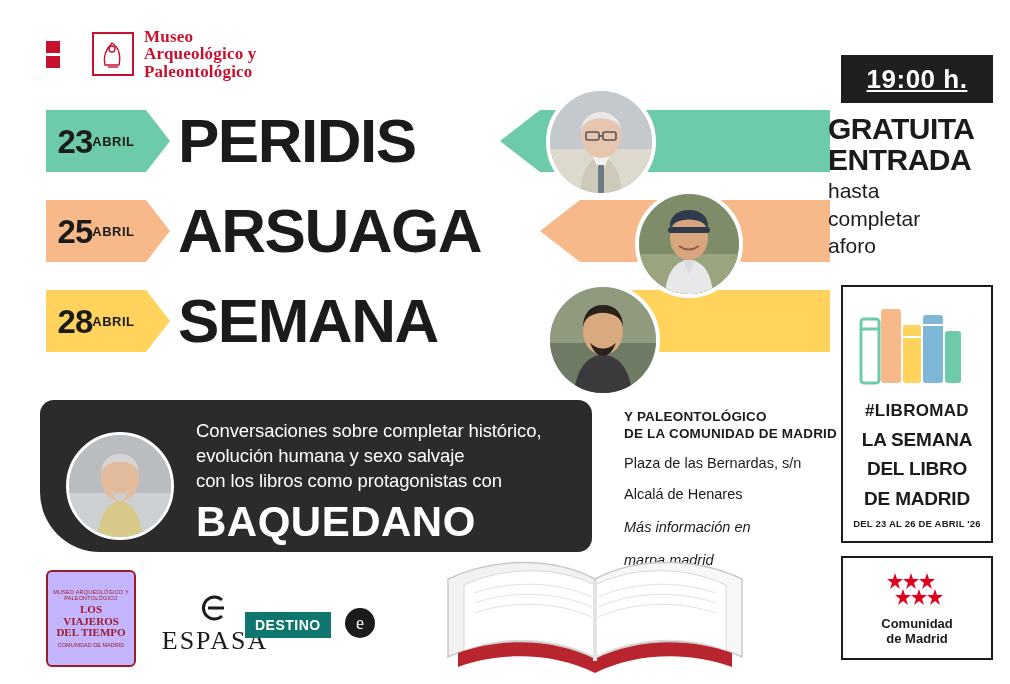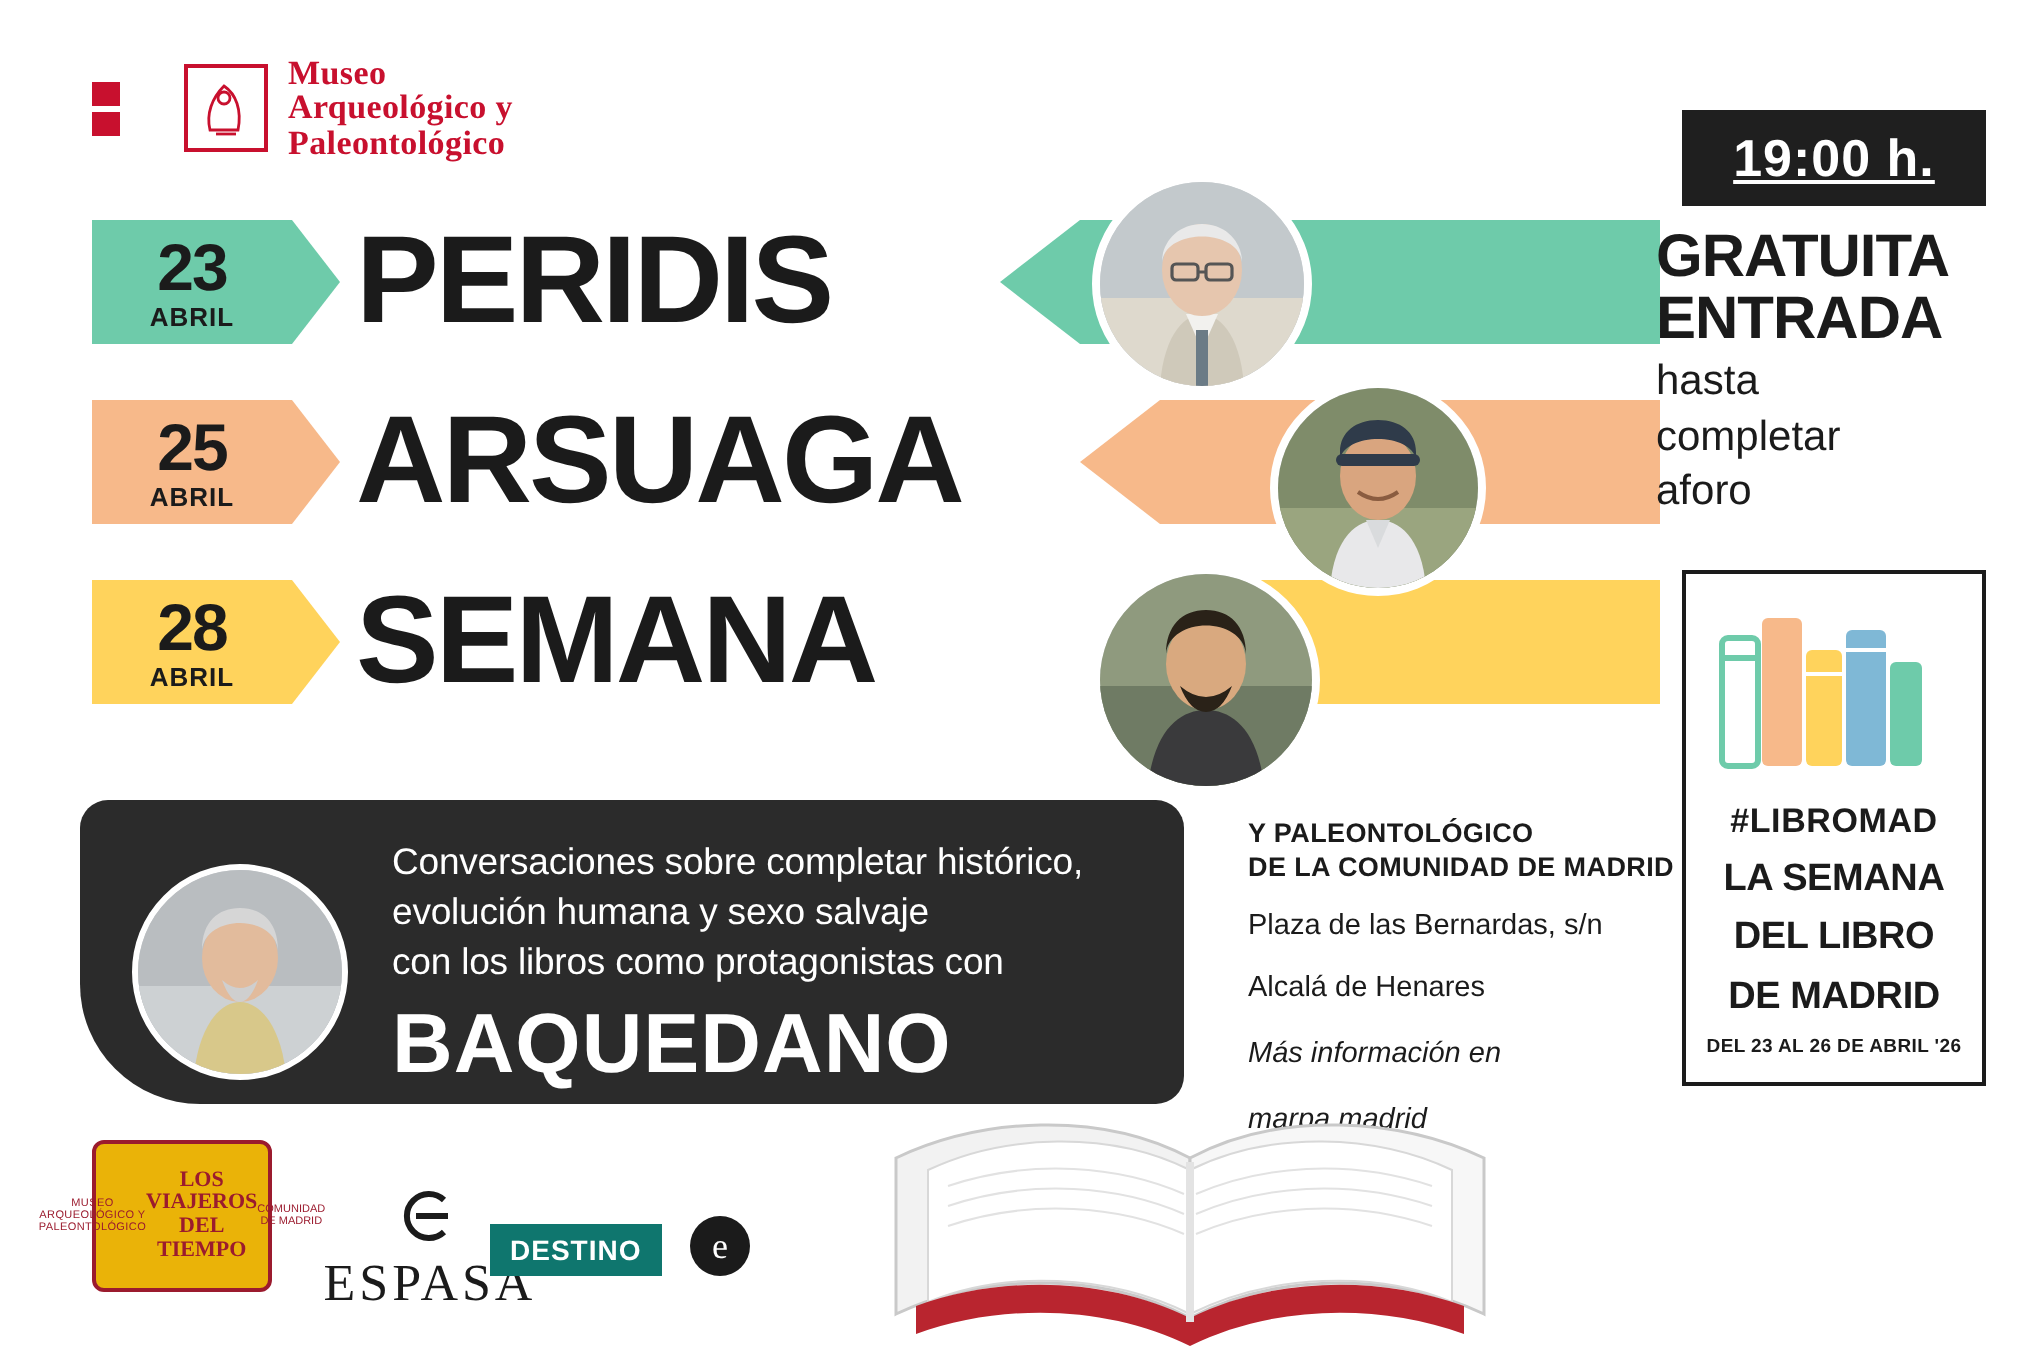--- a/index.html
+++ b/index.html
@@ -39,21 +39,21 @@
   }
   .logo-text .l1 { font-size: 17px; letter-spacing: .2px; }
   .logo-text .l2 { font-size: 17px; letter-spacing: .2px; }
   .logo-text .l3 { font-size: 17px; letter-spacing: .2px; }
 
   
   .arrow-row { position: absolute; left: 46px; height: 62px; }
   .date-badge {
     position: absolute; left: 0; top: 0;
     width: 100px; height: 62px;
-    display: flex; flex-direction: column;
+    display: flex; 
     align-items: center; justify-content: center;
     color: #1b1b1b;
   }
   .date-badge .dnum {
     font-size: 33px; font-weight: bold; line-height: 1;
     letter-spacing: -1px;
   }
   .date-badge .dmon {
     font-size: 13px; font-weight: bold; letter-spacing: .5px;
     margin-top: 1px;
@@ -183,25 +183,25 @@
   }
   .addr .a2 { margin-top: 12px; font-size: 14.5px; line-height: 19px; }
   .addr .a3 { margin-top: 14px; font-size: 14.5px; line-height: 19px; font-style: italic; }
 
   
   .seal {
     position: absolute; left: 46px; top: 570px;
     width: 90px; height: 85px;
   }
   .seal .seal-inner {
-    width: 90px; height: 76px;
+    width: 90px; height: 97px;
     border: 2px solid #9b1b2e;
     border-radius: 6px;
-    display:flex; align-items:center; justify-content:center;
-    color: #9b1b2e; text-align:center; background: #eab308;
+    display:flex; flex-direction:column; align-items:center; justify-content:center;
+    color: #9b1b2e; text-align:center; background: #c4b5fd;
   }
   .seal .s-top { font-size: 5.5px; letter-spacing: .2px; }
   .seal .s-main { font-size: 11px; font-weight: bold; line-height: 1.05; margin: 3px 0; font-family: "Liberation Serif", serif; }
   .seal .s-bot { font-size: 5.5px; }
 
   .espasa {
     position: absolute; left: 160px; top: 594px;
     width: 110px; text-align: center; color: #1b1b1b;
   }
   .espasa .e-name {
@@ -350,20 +350,39 @@
         <path d="M48 34 h18" stroke="#ffffff" stroke-width="2"></path>
       </svg>
     </div>
     <div class="hash">#LIBROMAD</div>
     <div class="semana">LA SEMANA</div>
     <div class="semana">DEL LIBRO</div>
     <div class="semana">DE MADRID</div>
     <div class="fechas">DEL 23 AL 26 DE ABRIL '26</div>
   </div>
 
+  <div class="comunidad">
+    <div>
+      <svg width="72" height="40" viewBox="0 0 72 40">
+        <g fill="#e2001a">
+          <polygon points="14,4 16,10 22,10 17,14 19,20 14,16 9,20 11,14 6,10 12,10"></polygon>
+          <polygon points="30,4 32,10 38,10 33,14 35,20 30,16 25,20 27,14 22,10 28,10"></polygon>
+          <polygon points="46,4 48,10 54,10 49,14 51,20 46,16 41,20 43,14 38,10 44,10"></polygon>
+          <polygon points="22,20 24,26 30,26 25,30 27,36 22,32 17,36 19,30 14,26 20,26"></polygon>
+          <polygon points="38,20 40,26 46,26 41,30 43,36 38,32 33,36 35,30 30,26 36,26"></polygon>
+          <polygon points="54,20 56,26 62,26 57,30 59,36 54,32 49,36 51,30 46,26 52,26"></polygon>
+          <polygon points="30,-2 32,4 38,4 33,8 35,14 30,10 25,14 27,8 22,4 28,4" opacity="0"></polygon>
+        </g>
+      </svg>
+    </div>
+    <div class="cm-text">
+      <div>Comunidad</div>
+      <div>de Madrid</div>
+    </div>
+  </div>
 
   <div class="desc-block"></div>
   <div class="desc-photo">
     <svg width="102" height="102" viewBox="0 0 102 102">
       <rect width="102" height="102" fill="#b9bdc0"></rect>
       <rect y="58" width="102" height="44" fill="#cdd1d3"></rect>
       <path d="M28 102 C31 76 42 66 51 66 C60 66 71 76 74 102 Z" fill="#d8c88a"></path>
       <ellipse cx="51" cy="44" rx="19" ry="22" fill="#e2bb9c"></ellipse>
       <path d="M32 40 C34 22 68 22 70 40 C70 26 62 19 51 19 C40 19 32 26 32 40 Z" fill="#d6d6d6"></path>
       <path d="M42 55 q9 8 18 0 q-4 11 -9 11 q-5 0 -9 -11 Z" fill="#cfcfcf"></path>

